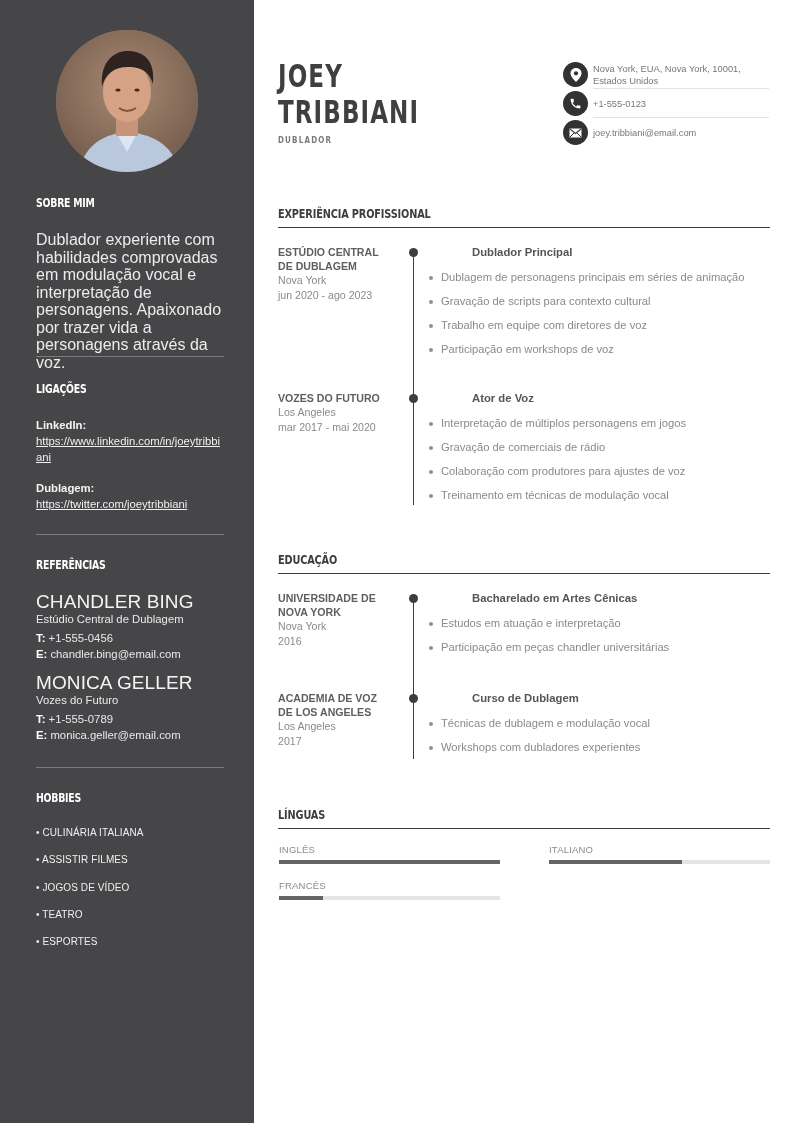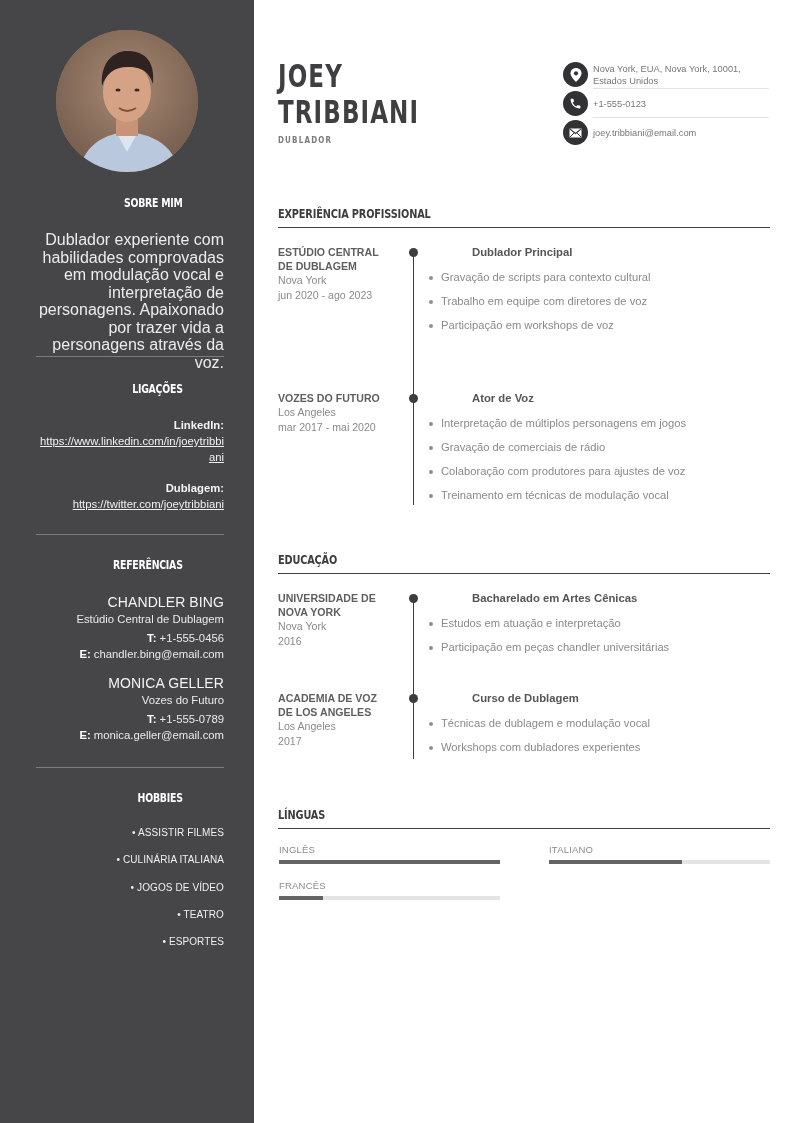--- a/index.html
+++ b/index.html
@@ -1,28 +1,28 @@
 <!DOCTYPE html>
 <html><head>
 <meta charset="utf-8">
 <style>
   * { box-sizing: border-box; margin: 0; padding: 0; }
   html, body { width: 794px; height: 1123px; background: #ffffff; }
   body { position: relative; font-family: "Liberation Sans", sans-serif; overflow: hidden; }
 
   
-  .sidebar { position: absolute; left: 0; top: 0; width: 254px; height: 1123px; background: #464648; color: #f2f2f2; text-align: right; }
+  .sidebar { position: absolute; left: 0; top: 0; width: 254px; height: 1123px; background: #464648; color: #f2f2f2; }
   .photo { position: absolute; left: 56px; top: 30px; width: 142px; height: 142px; border-radius: 50%; overflow: hidden; background: #8d7565; }
   .sb-section { position: absolute; left: 36px; width: 188px; }
   .sb-title { font-family: "DejaVu Sans", sans-serif; font-weight: bold; font-size: 12px; letter-spacing: -0.3px; color: #ffffff; transform: scaleX(0.78); transform-origin: left center; white-space: nowrap; }
   .sb-text { font-size: 16px; line-height: 17.5px; color: #ececec; }
   .sb-divider { position: absolute; left: 36px; width: 188px; height: 1px; background: #7c7c7e; }
   .sb-label { font-size: 11.3px; font-weight: bold; color: #f4f4f4; line-height: 16px; }
   .sb-link { font-size: 11.3px; color: #f0f0f0; line-height: 16px; text-decoration: underline; word-break: break-all; display: block; }
-  .ref-name { font-size: 14px; color: #f4f4f4; line-height: 18px; letter-spacing: 0.1px; }
+  .ref-name { font-size: 19px; color: #f4f4f4; line-height: 18px; letter-spacing: 0.1px; }
   .ref-company { font-size: 11.3px; color: #eaeaea; line-height: 17px; }
   .ref-line { font-size: 11.3px; color: #eaeaea; line-height: 16px; }
   .ref-line b { color: #ffffff; }
   .hobby { font-size: 10px; color: #f0f0f0; height: 27.3px; line-height: 14px; letter-spacing: 0.1px; }
 
   
   .name { position: absolute; left: 278px; top: 58px; font-family: "DejaVu Sans", sans-serif; font-weight: bold; font-size: 32px; line-height: 36px; color: #3f3f41; letter-spacing: 1.5px; transform: scaleX(0.72); transform-origin: left top; white-space: nowrap; }
   .role { position: absolute; left: 278px; top: 134px; font-family: "DejaVu Sans", sans-serif; font-weight: bold; font-size: 9.5px; color: #7a7a7a; letter-spacing: 1.6px; transform: scaleX(0.75); transform-origin: left top; }
   .contact { position: absolute; left: 563px; width: 206px; }
   .contact-icon { position: absolute; left: 0; width: 25px; height: 25px; border-radius: 50%; background: #323234; display: flex; align-items: center; justify-content: center; }
@@ -112,22 +112,22 @@
     <div class="ref-line" style="margin-top:2px"><b>T:</b> <span>+1-555-0789</span></div>
     <div class="ref-line"><b>E:</b> <span>monica.geller@email.com</span></div>
   </div>
 
   <div class="sb-divider" style="top:767px"></div>
 
   <div class="sb-section" style="top:791px">
     <div class="sb-title">HOBBIES</div>
   </div>
   <div class="sb-section" style="top:826px">
+    <div class="hobby">• CULINÁRIA ITALIANA</div>
     <div class="hobby">• ASSISTIR FILMES</div>
-    <div class="hobby">• CULINÁRIA ITALIANA</div>
     <div class="hobby">• JOGOS DE VÍDEO</div>
     <div class="hobby">• TEATRO</div>
     <div class="hobby">• ESPORTES</div>
   </div>
 </aside>
 
 <div class="name">
   <div>JOEY</div>
   <div>TRIBBIANI</div>
 </div>
@@ -174,20 +174,21 @@
 <div class="timeline" style="top:252px; height:253px"></div>
 
 <div class="entry-left" style="top:245px">
   <div class="org">ESTÚDIO CENTRAL DE DUBLAGEM</div>
   <div class="meta">Nova York</div>
   <div class="meta">jun 2020 - ago 2023</div>
 </div>
 <div class="tl-dot" style="top:248px"></div>
 <div class="entry-right" style="top:245px">
   <div class="entry-title">Dublador Principal</div>
+  <div class="bullet">Dublagem de personagens principais em séries de animação</div>
   <div class="bullet">Gravação de scripts para contexto cultural</div>
   <div class="bullet">Trabalho em equipe com diretores de voz</div>
   <div class="bullet">Participação em workshops de voz</div>
 </div>
 
 <div class="entry-left" style="top:391px">
   <div class="org">VOZES DO FUTURO</div>
   <div class="meta">Los Angeles</div>
   <div class="meta">mar 2017 - mai 2020</div>
 </div>

